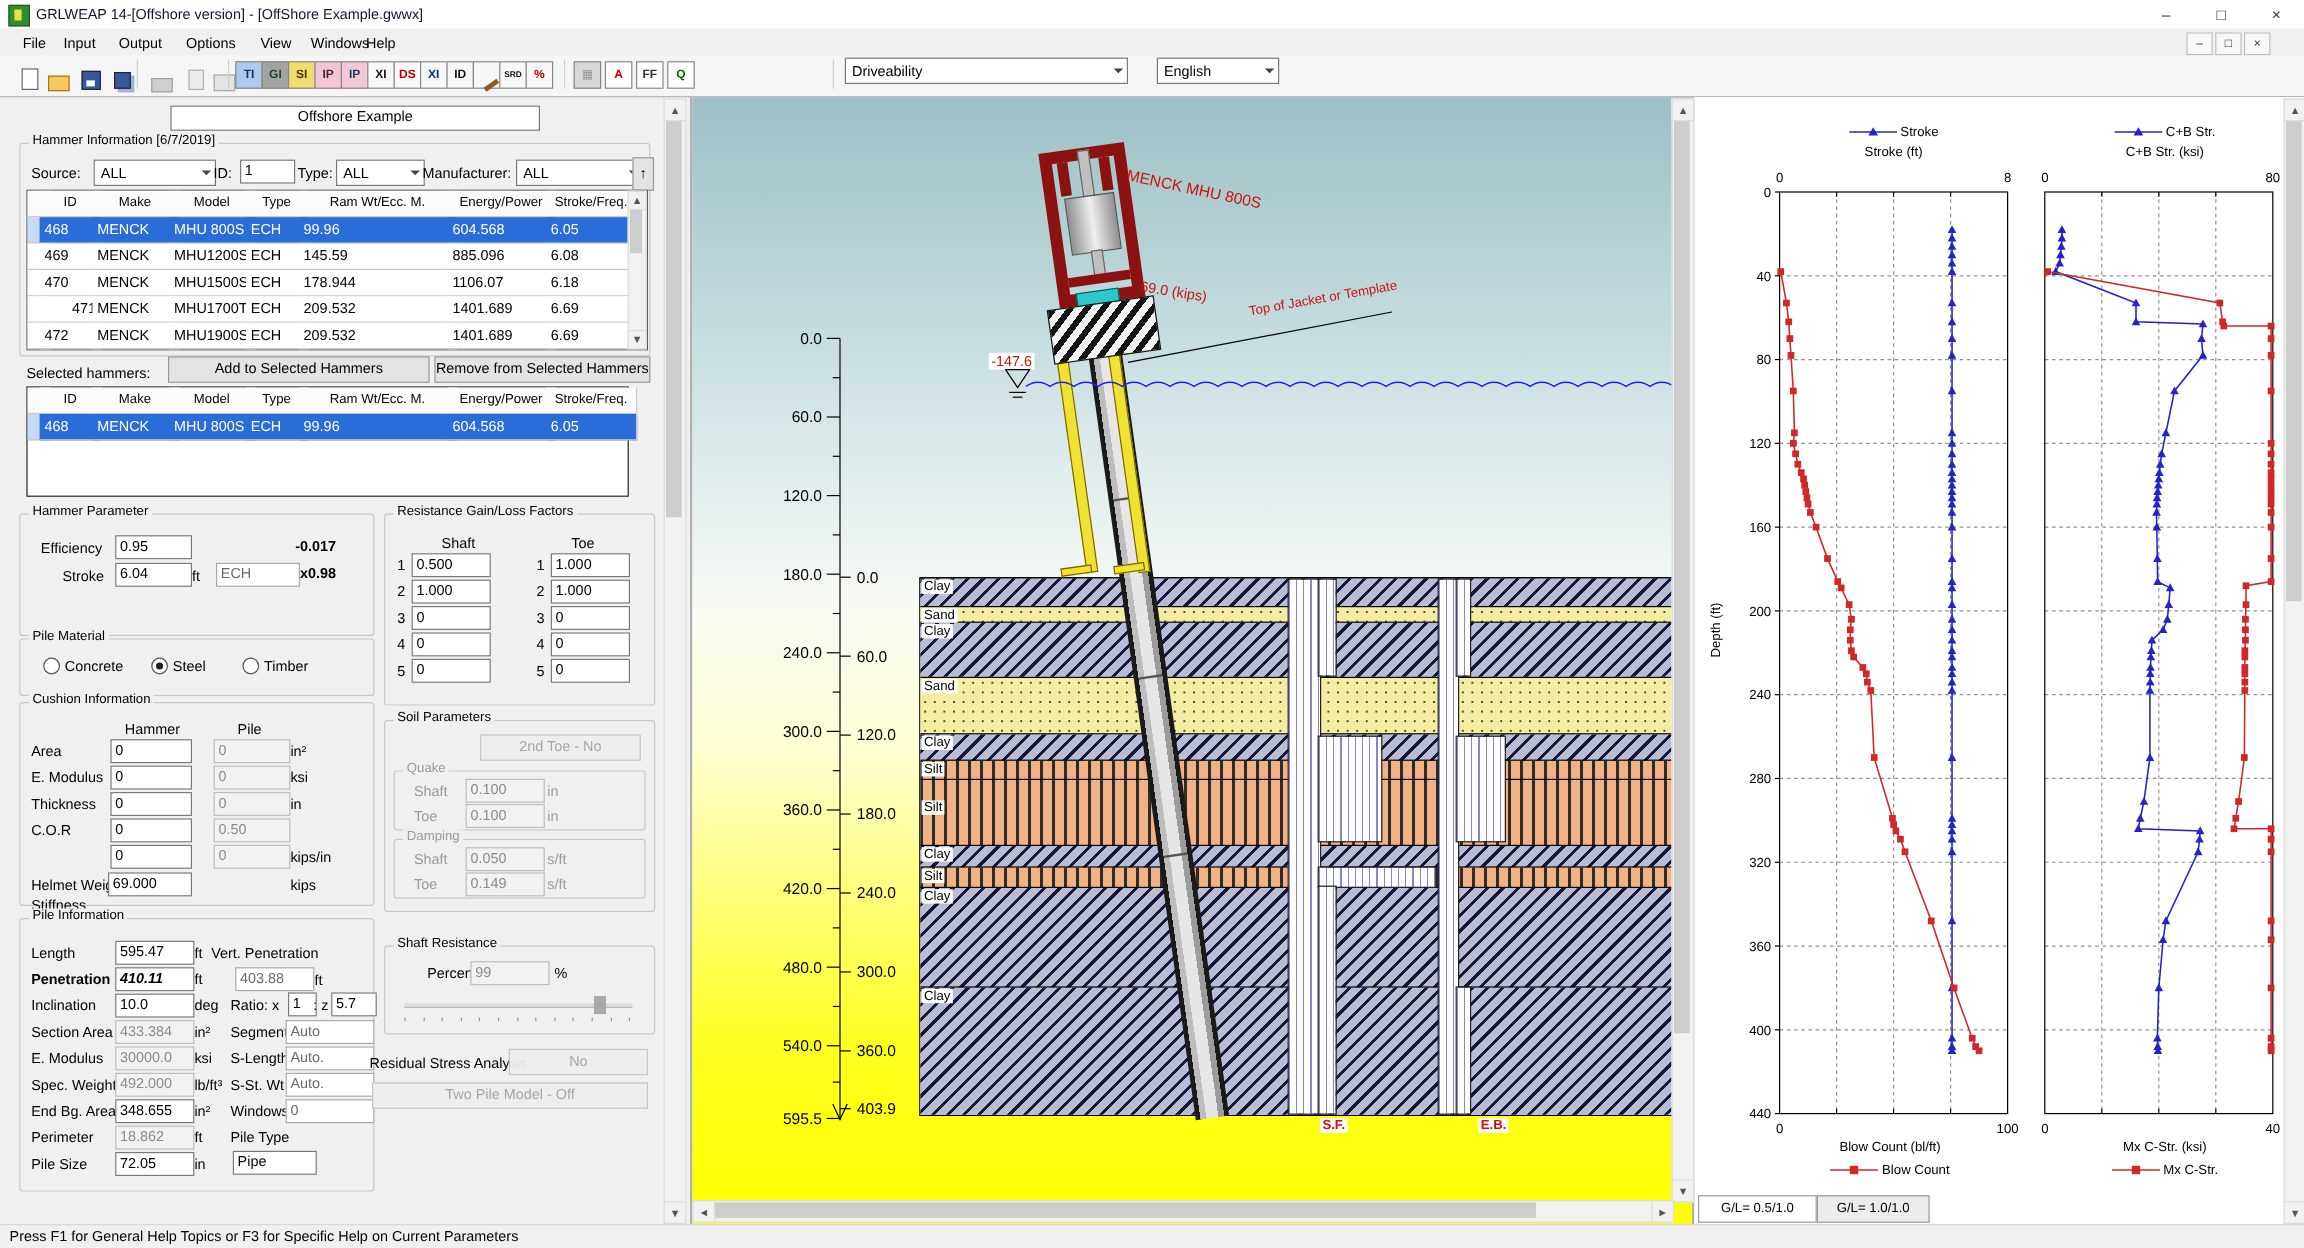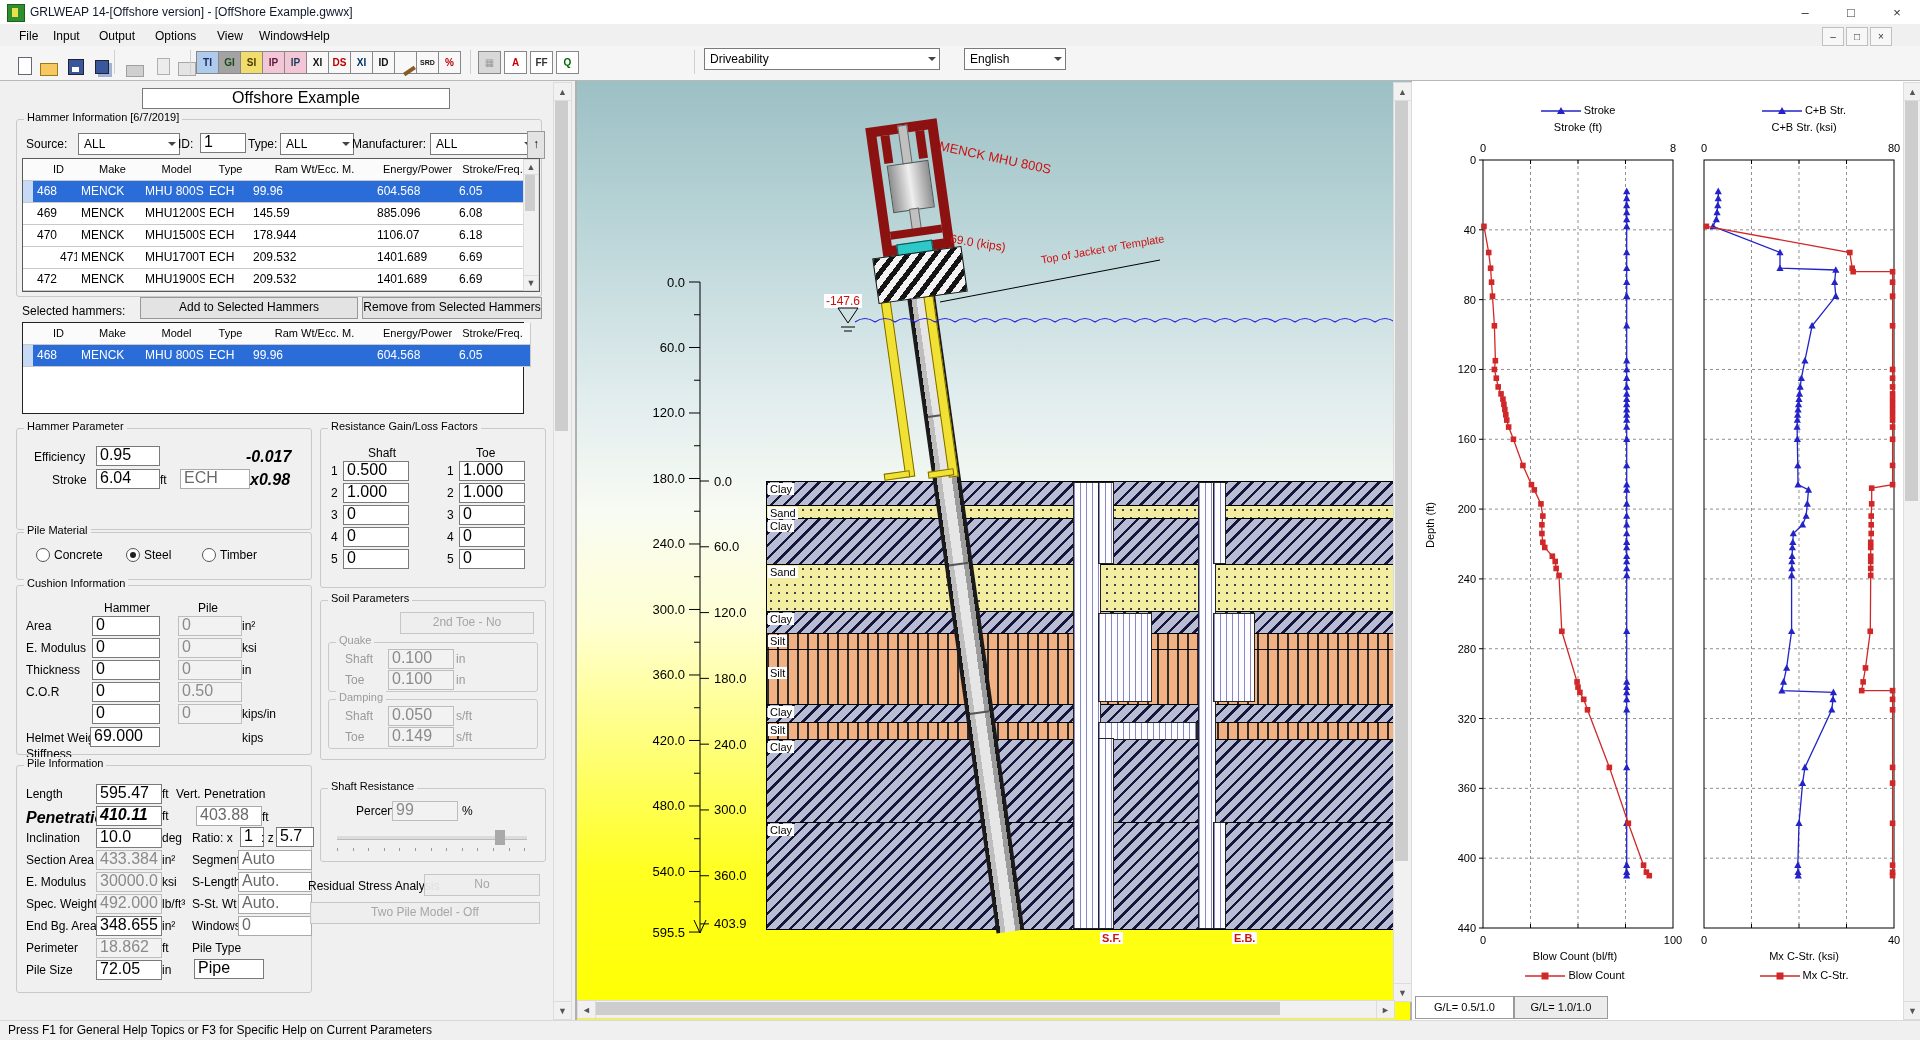--- a/index.html
+++ b/index.html
@@ -3,21 +3,21 @@
 <meta charset="utf-8">
 <style>
   html,body{margin:0;padding:0}
   body{width:1920px;height:1040px;position:relative;overflow:hidden;
        font-family:"Liberation Sans","DejaVu Sans",sans-serif;background:#f0f0f0;color:#000}
   svg{font-family:"Liberation Sans","DejaVu Sans",sans-serif}
   .abs{position:absolute}
   .lbl{font-size:12px;white-space:nowrap}
   .s11{font-size:11px}
   .gray{color:#9a9a9a}
-  .field{background:#fff;border:1px solid #7a7a7a;font-size:16px;padding:0 3px;line-height:16px;white-space:nowrap;overflow:hidden}
+  .field{background:#fff;border:1px solid #7a7a7a;font-size:12px;padding:0 3px;line-height:16px;white-space:nowrap;overflow:hidden}
   .ro{background:#f2f2f2;color:#8a8a8a;border-color:#bdbdbd}
   .rob{background:#fff;color:#6a6a6a;border:1px solid #aaa}
   .btn{background:#e3e3e3;border:1px solid #989898;font-size:12px;text-align:center;line-height:18px;white-space:nowrap;overflow:hidden}
   .btn.dis{color:#a6a6a6;background:#eeee;border-color:#c6c6c6}
   .combo{background:#fff;border:1px solid #7a7a7a;font-size:12px;line-height:20px;padding:0 5px;white-space:nowrap;overflow:hidden}
   .combo .arr{position:absolute;right:3px;top:8px;width:0;height:0;border:4px solid transparent;border-top-color:#444}
   .gbox{border:1px solid #c9c9c9;border-radius:3px}
   .gtitle{font-size:11px;background:#f0f0f0;padding:0 3px;white-space:nowrap}
   .menuitem{font-size:12px;padding:3px 7px;white-space:nowrap}
   .tbbtn{width:23px;height:23px;display:flex;align-items:center;justify-content:center}
@@ -32,21 +32,21 @@
   .pin{background:repeating-linear-gradient(90deg,#8888c8 0 1px,#fdfdff 1px 6px);border:1px solid #222}
   .chip{font-size:11px;background:#fff;padding:0 2px;white-space:nowrap}
   .red{color:#cc1111}
   .scrolltrack{background:#f1f1f1;border:1px solid #dcdcdc}
   .sarrow{background:#f1f1f1;border:1px solid #dcdcdc;font-size:9px;color:#555;display:flex;align-items:center;justify-content:center}
   .thumb{background:#cdcdcd}
   .tab{font-size:11px;text-align:center;line-height:20px;border:1px solid #9a9a9a;background:#ececec;white-space:nowrap}
   .tab.active{background:#fff}
   .legend{font-size:11px;text-align:center;white-space:nowrap}
   .ctitle{font-size:11px;text-align:center;white-space:nowrap}
-  .iti{font-style:italic;font-weight:bold;font-size:16px;white-space:nowrap}
+  .iti{font-weight:bold;font-size:12px;white-space:nowrap}
   .radio{width:12px;height:12px;border:1px solid #555;border-radius:50%;background:#fff;position:absolute}
   .radio .dot{position:absolute;left:3px;top:3px;width:6px;height:6px;border-radius:50%;background:#222}
 </style>
 </head>
 <body>
 
 <div class="abs" id="titlebar" style="left:0;top:0;width:1920px;height:24px;background:#fff;border-bottom:1px solid #e4e4e4"></div>
 <div class="abs" style="left:7px;top:4px;width:16px;height:16px;background:#2f8f2f;border:1px solid #1d5e1d">
     <div style="position:absolute;left:4px;top:3px;width:6px;height:9px;background:#e8e14a"></div>
   </div>

